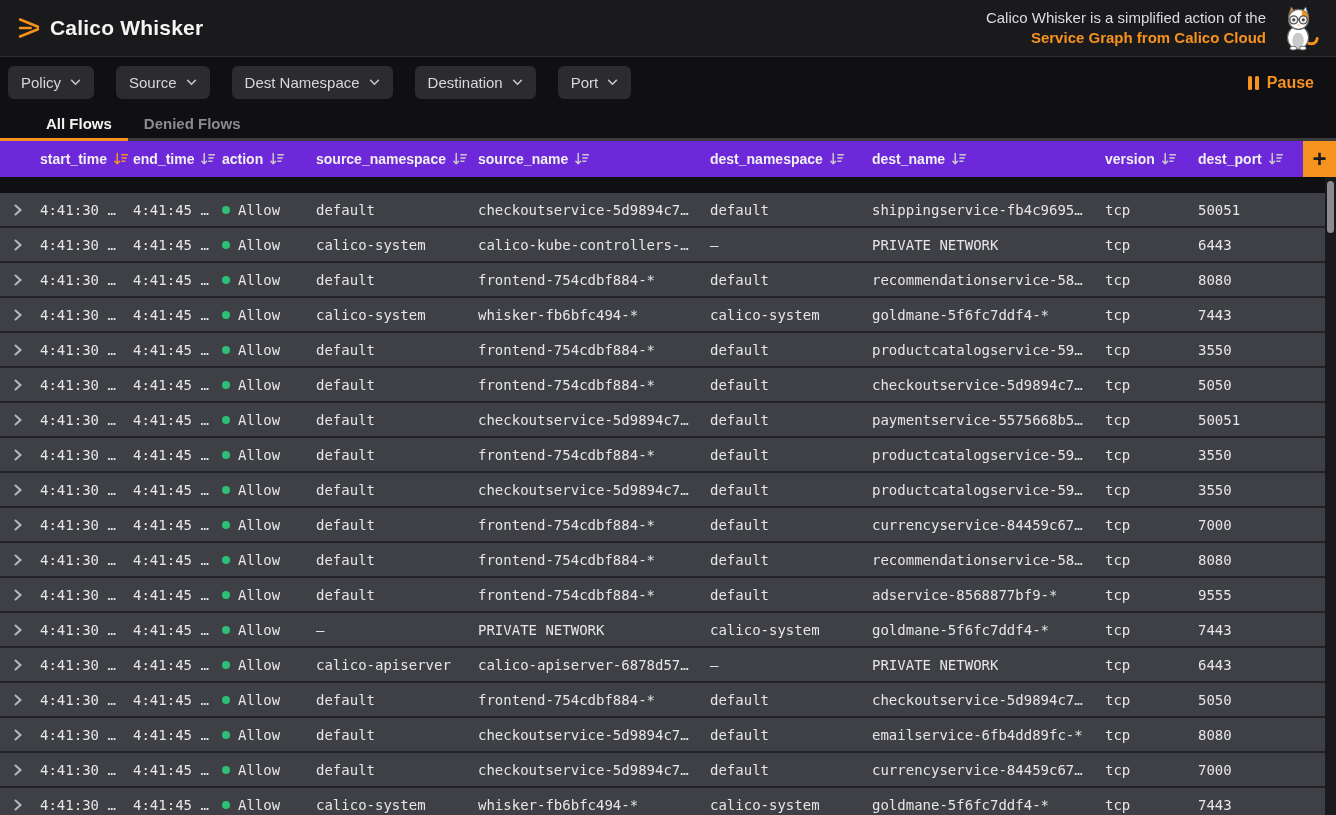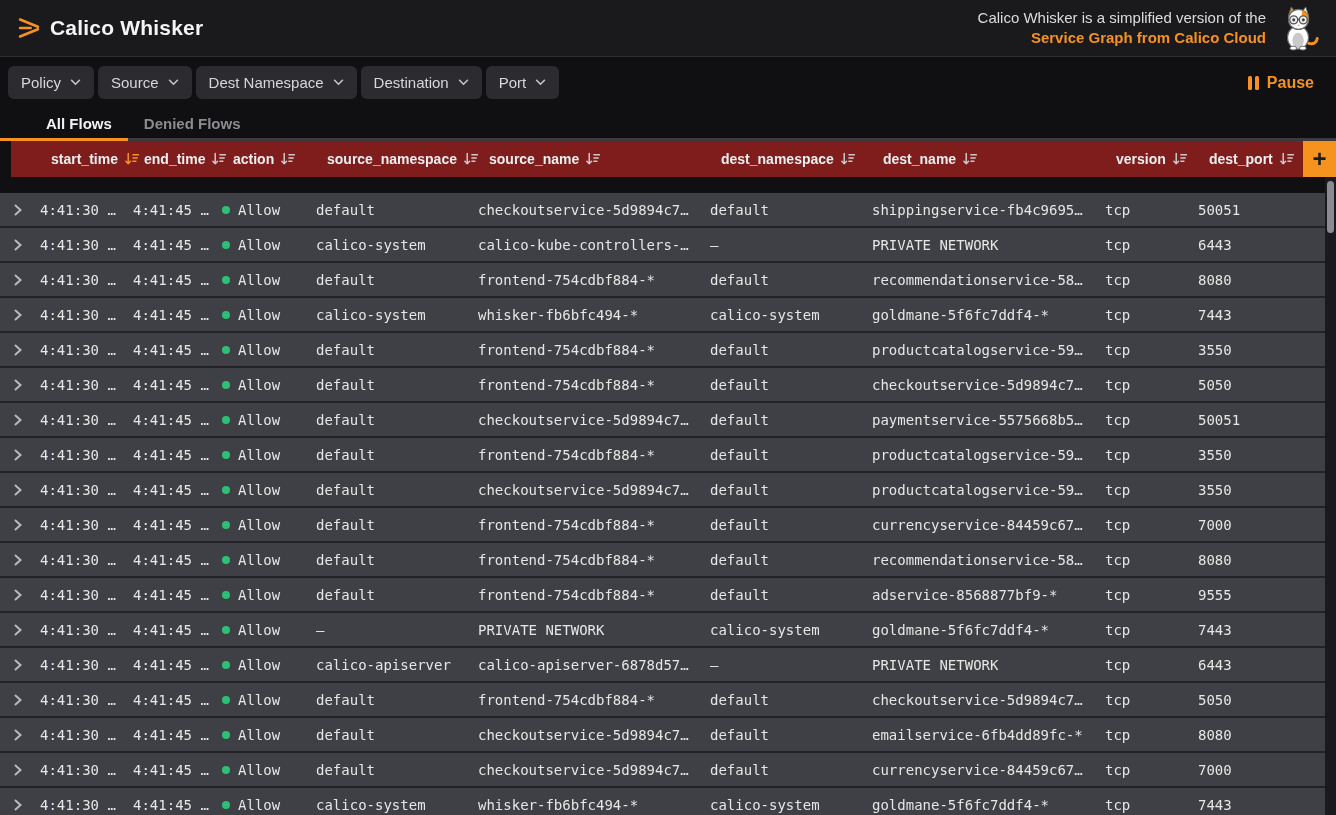--- a/index.html
+++ b/index.html
@@ -18,21 +18,21 @@
   }
   .brand { display:flex; align-items:center; gap:8px; }
   .brand-title { font-size:21px; font-weight:bold; color:#f4f4f4; letter-spacing:.2px; }
   .tagline-wrap { display:flex; align-items:center; gap:10px; }
   .tagline { text-align:right; line-height:1.35; }
   .tagline-text { font-size:15px; color:#dcdcde; }
   .tagline-link { font-size:15px; font-weight:bold; color:#f6921e; cursor:pointer; }
   
   .filter-bar {
     height:51px; display:flex; align-items:center;
-    padding:0 14px 0 8px; gap:4px;
+    padding:0 14px 0 8px; gap:22px;
   }
   .filter-btn {
     background:#2b2b30; border:none; border-radius:6px;
     color:#d8d8da; font-size:15px; font-family:inherit;
     height:33px; padding:0 13px; display:flex; align-items:center; gap:9px;
     cursor:pointer;
   }
   .chev-down { width:11px; height:7px; display:inline-block; }
   .spacer { flex:1; }
   .pause-btn {
@@ -49,21 +49,21 @@
     font-size:15px; font-weight:bold; color:#8b8b90; cursor:pointer;
     margin-bottom:-3px; border-bottom:3px solid transparent;
   }
   .tab.active { color:#f2f2f2; border-bottom-color:#f6921e;padding-left:46px; }
   
   .grid-cols {
     display:grid;
     grid-template-columns:28px 93px 89px 94px 162px 232px 162px 233px 93px 1fr;
     align-items:center;
   }
-  .table-head { height:36px; background:#7f1d1d; display:flex;margin-left:11px; }
+  .table-head { height:36px; background:#6d28d9; display:flex; }
   .table-head .grid-cols { flex:1; padding-left:12px; height:100%; }
   .th {
     display:flex; align-items:center; gap:6px;
     font-size:14px; font-weight:bold; color:#f0f0f0; cursor:pointer;
     white-space:nowrap; overflow:hidden;
   }
   .sort-icon { width:15px; height:14px; color:#c9c9cd; flex:0 0 auto; }
   .th.sorted .sort-icon { color:#f6921e; }
   .add-col-btn {
     width:33px; height:36px; background:#f6921e; border:none;
@@ -105,21 +105,21 @@
       <svg width="26" height="26" viewBox="0 0 16 16" fill="none" stroke="#f6921e" stroke-width="1.6" stroke-linecap="round">
         <path d="M2.5 2.8 L13.5 7.2"></path>
         <path d="M2.5 13.2 L13.5 8.8"></path>
         <path d="M2.5 8 L9 8"></path>
       </svg>
     </span>
     <span class="brand-title">Calico Whisker</span>
   </div>
   <div class="tagline-wrap">
     <div class="tagline">
-      <div class="tagline-text">Calico Whisker is a simplified version of the</div>
+      <div class="tagline-text">Calico Whisker is a simplified action of the</div>
       <div class="tagline-link">Service Graph from Calico Cloud</div>
     </div>
     <span style="display:inline-flex;">
       <svg width="46" height="46" viewBox="0 0 48 48">
         <path d="M34 40 q8 2 9 -5" stroke="#f6921e" stroke-width="3" fill="none" stroke-linecap="round"></path>
         <ellipse cx="23" cy="34" rx="11" ry="12" fill="#ffffff" stroke="#666" stroke-width="1.2"></ellipse>
         <ellipse cx="23" cy="37" rx="6" ry="8" fill="#c9c9c9"></ellipse>
         <polygon points="13,11 16,2 21,9" fill="#f6921e" stroke="#666" stroke-width="1"></polygon>
         <polygon points="26,9 31,2 34,11" fill="#ffffff" stroke="#666" stroke-width="1"></polygon>
         <circle cx="23.5" cy="15" r="10.5" fill="#ffffff" stroke="#666" stroke-width="1.2"></circle>

